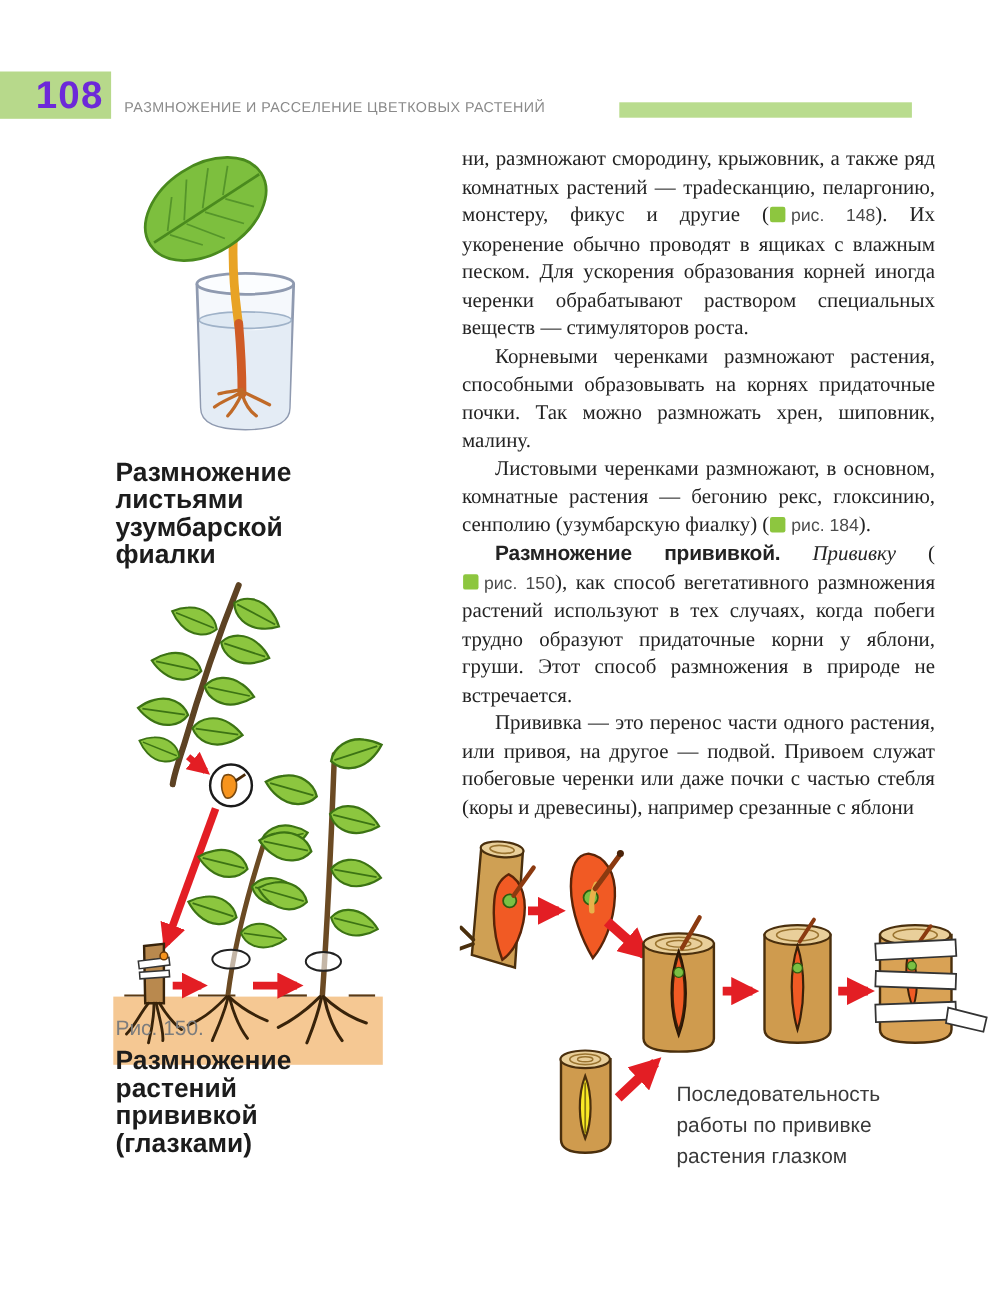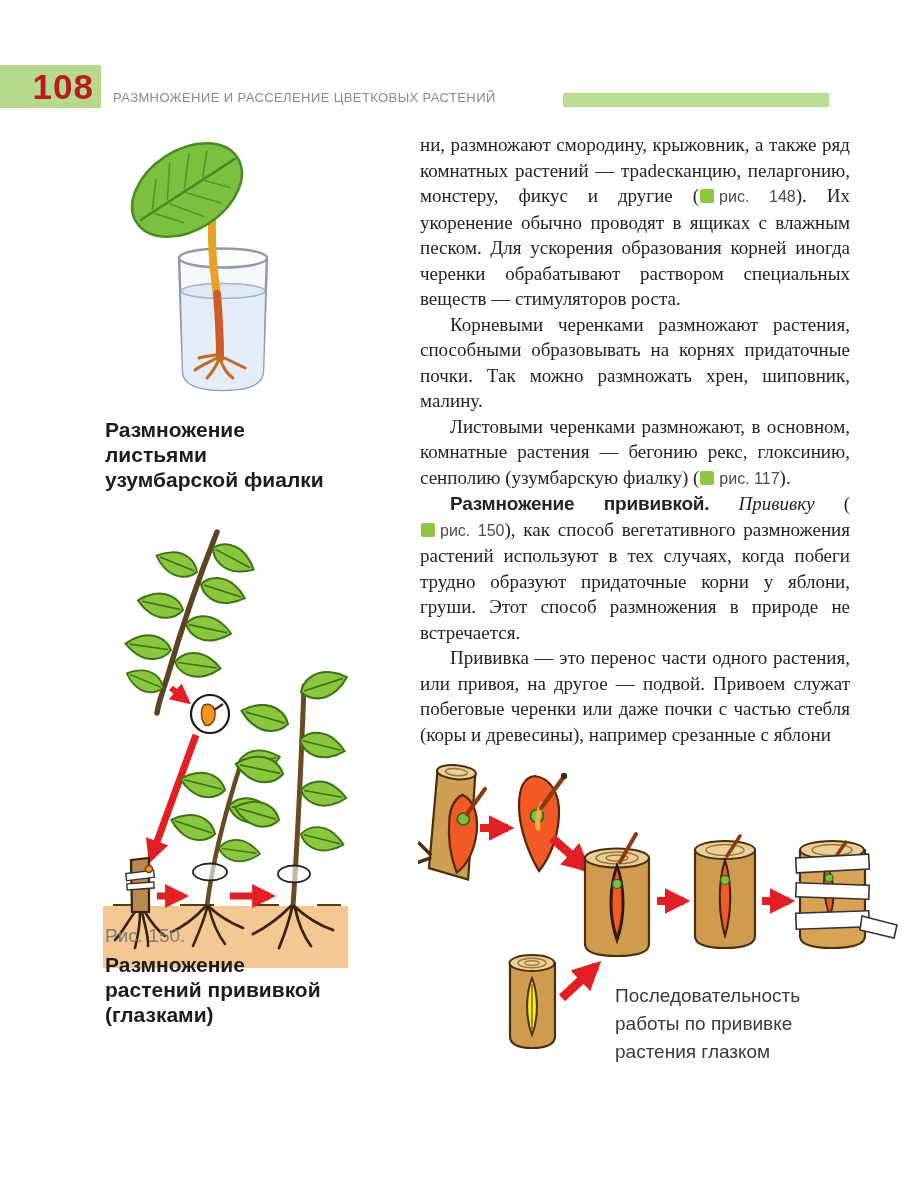--- a/index.html
+++ b/index.html
@@ -1,39 +1,39 @@
 <!DOCTYPE html>
 <html lang="ru"><head>
 <meta charset="utf-8">
 <style>
   html,body{margin:0;padding:0;background:#ffffff;}
   .page{position:relative;width:910px;height:1182px;background:#ffffff;overflow:hidden;
         font-family:"Liberation Serif",serif;}
   
   .page-tab{position:absolute;left:0;top:65px;width:101px;height:43px;background:#b7d98b;
             display:flex;align-items:center;justify-content:flex-end;padding-right:7px;box-sizing:border-box;}
-  .page-tab span{color:#b91c1c;font:bold 35px/1 "Liberation Sans",sans-serif;letter-spacing:1px;}
+  .page-tab span{color:#6d28d9;font:bold 35px/1 "Liberation Sans",sans-serif;letter-spacing:1px;}
   .header-title{position:absolute;left:113px;top:91px;font:13px/1 "Liberation Sans",sans-serif;
                 color:#8a8a8a;letter-spacing:.4px;white-space:nowrap;}
   .header-bar{position:absolute;left:563px;top:93px;width:266px;height:14px;background:#b9dc8e;}
   
   .body-col{position:absolute;left:420px;top:132px;width:430px;text-align:justify;
             font-size:19px;line-height:25.5px;color:#232323;}
   .body-col p{margin:0;}
   .body-col p.indent{text-indent:30px;}
   .seg-b{font-family:"Liberation Sans",sans-serif;font-weight:bold;letter-spacing:-0.2px;}
   .seg-i{font-style:italic;margin-top:35px;}
   .figref{white-space:nowrap;margin-top:24px;}
   .fig-square{display:inline-block;width:14px;height:14px;background:#8dc63f;border-radius:2px;
               margin:0 5px 0 1px;vertical-align:-1px;}
   .fig-ref-label{font-family:"Liberation Sans",sans-serif;font-size:16px;color:#4c4c4c;}
   
   .figcap{position:absolute;left:105px;width:262px;font-family:"Liberation Sans",sans-serif;}
   .figcap .lab{display:block;font-size:19px;color:#7d7d7d;margin-bottom:5px;}
-  .figcap .tit{display:block;font-size:21px;line-height:25px;font-weight:bold;color:#1c1c1c;width:240px;}
+  .figcap .tit{display:block;font-size:24px;line-height:25px;font-weight:bold;color:#1c1c1c;width:240px;}
   .cap149{top:417px;}
   .cap150{top:925px;}
   .graft-cap{position:absolute;left:615px;top:982px;width:210px;font-family:"Liberation Sans",sans-serif;
              font-size:19px;line-height:28px;color:#3a3a3a;}
   .figsvg{position:absolute;}
   .svg149{left:115px;top:128px;}
   .svg150{left:85px;top:528px;}
   .svggraft{left:418px;top:758px;}
 </style>
 </head>
@@ -177,21 +177,21 @@
   </svg>
 
   <div class="figcap cap150">
     <span class="lab">Рис. 150.</span>
     <span class="tit">Размножение растений прививкой (глазками)</span>
   </div>
 
   <div class="body-col">
       <p class=""><span>ни, размножают смородину, крыжовник, а также ряд комнатных растений — тра­dесканцию, пеларгонию, монстеру, фикус и другие (</span><span class="figref"><span class="fig-square"></span><span class="fig-ref-label">рис. 148</span></span><span>). Их укоренение обычно проводят в ящиках с влажным песком. Для ускорения образования корней иногда черенки обрабатывают раствором специ­альных веществ — стимуляторов роста.</span></p>
       <p class="indent"><span>Корневыми черенками размножают растения, способными образовывать на корнях придаточные почки. Так можно размножать хрен, шиповник, малину.</span></p>
-      <p class="indent"><span>Листовыми черенками размножают, в основном, комнатные растения — бего­нию рекс, глоксинию, сенполию (узумбар­скую фиалку) (</span><span class="figref"><span class="fig-square"></span><span class="fig-ref-label">рис. 117</span></span><span>).</span></p>
+      <p class="indent"><span>Листовыми черенками размножают, в основном, комнатные растения — бего­нию рекс, глоксинию, сенполию (узумбар­скую фиалку) (</span><span class="figref"><span class="fig-square"></span><span class="fig-ref-label">рис. 184</span></span><span>).</span></p>
       <p class="indent"><span class="seg-b">Размножение прививкой.</span><span> </span><span class="seg-i">Прививку</span><span> (</span><span class="figref"><span class="fig-square"></span><span class="fig-ref-label">рис. 150</span></span><span>), как способ вегетативного разм­ножения растений используют в тех случа­ях, когда побеги трудно образуют прида­точные корни у яблони, груши. Этот способ размножения в природе не встречается.</span></p>
       <p class="indent"><span>Прививка — это перенос части одного растения, или привоя, на другое — под­вой. Привоем служат побеговые черенки или даже почки с частью стебля (коры и древесины), например срезанные с яблони</span></p>
     </div>
 
   <svg class="figsvg svggraft" width="485" height="305" viewBox="0 0 485 305">
     <defs>
       <marker id="ra2" viewBox="0 0 10 10" refX="7.5" refY="5" markerWidth="3.2" markerHeight="3.2" orient="auto-start-reverse">
         <path d="M0,0 L10,5 L0,10 z" fill="#e31e24"></path>
       </marker>
     </defs>

